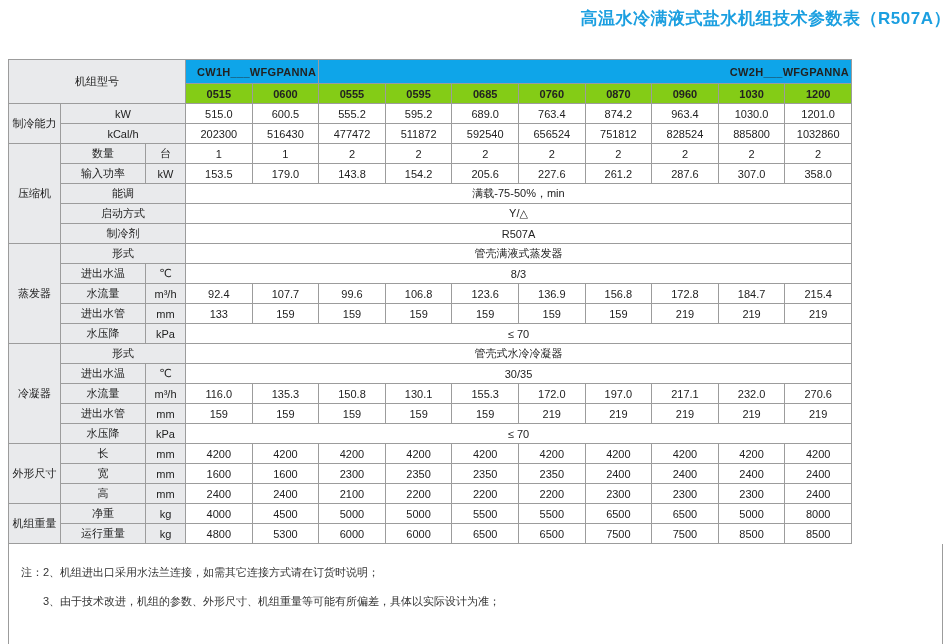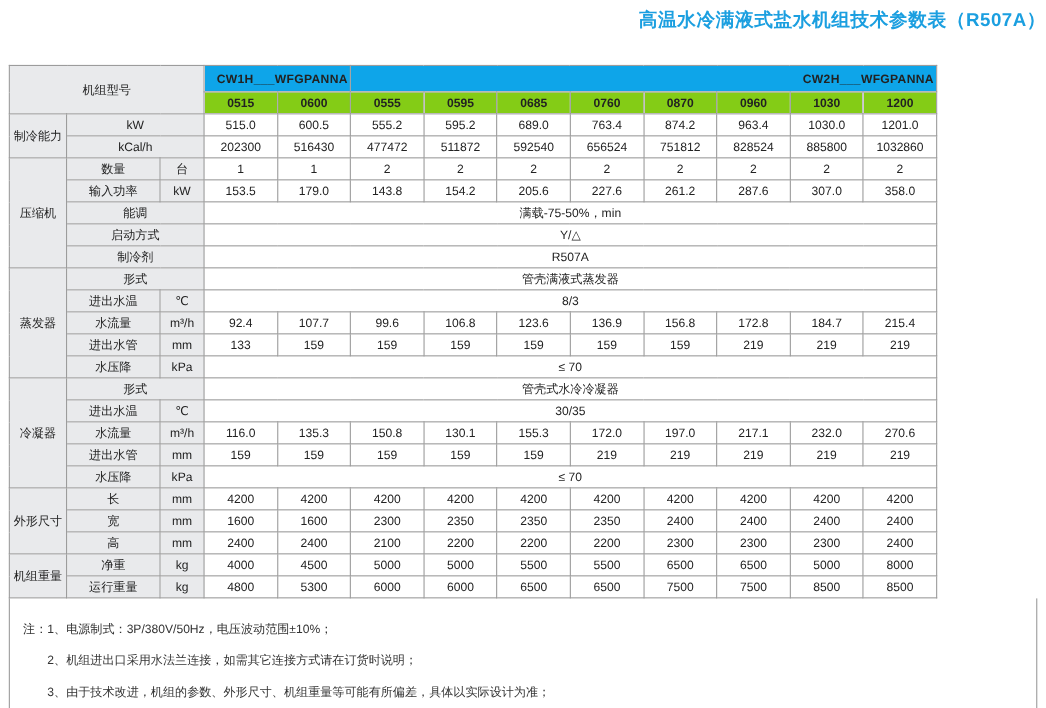--- a/index.html
+++ b/index.html
@@ -330,19 +330,18 @@
             <td>7500</td>
             <td>8500</td>
             <td>8500</td>
           </tr>
         </tbody>
     </table>
 
     <div class="notes-box">
       <div class="notes-prefix">注：</div>
       <div class="notes-list">
-          <div class="note-line">1、电源制式：3P/380V/50Hz，电压波动范围±10%；</div>
           <div class="note-line">2、机组进出口采用水法兰连接，如需其它连接方式请在订货时说明；</div>
           <div class="note-line">3、由于技术改进，机组的参数、外形尺寸、机组重量等可能有所偏差，具体以实际设计为准；</div>
         </div>
     </div>
   </div>
 </div>
 
 </body></html>

